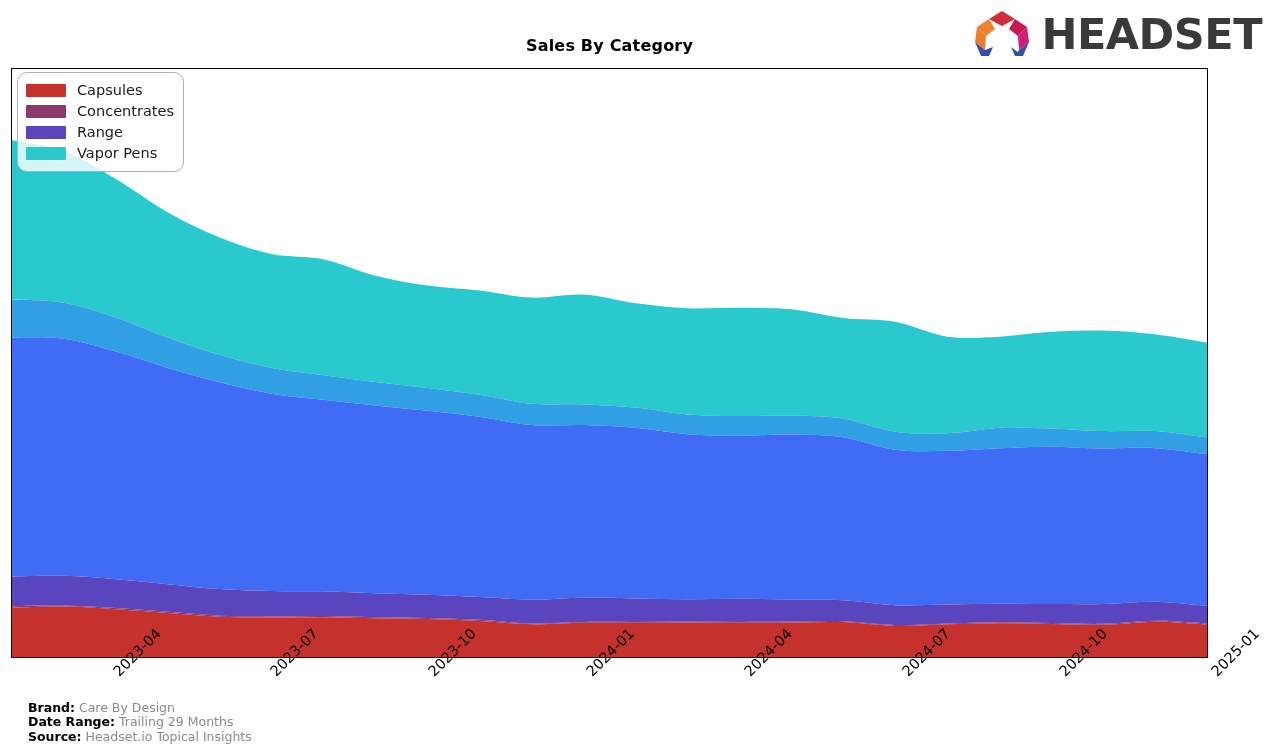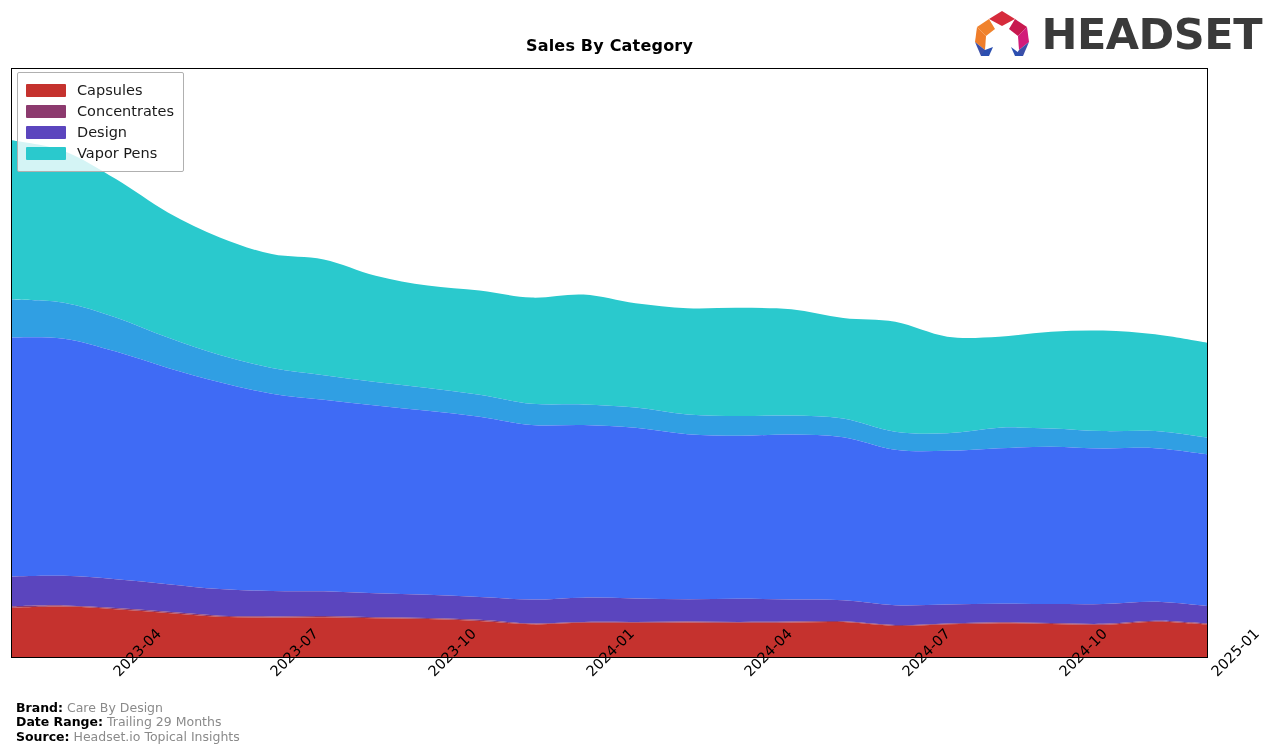--- a/index.html
+++ b/index.html
@@ -59,21 +59,21 @@
     overflow: hidden;
   }
   #plot-svg { display: block; width: 100%; height: 100%; }
 
   
   #chart-legend {
     position: absolute;
     left: 17px; top: 72px;
     background: rgba(255,255,255,0.80);
     border: 1px solid #b0b0b0;
-    border-radius: 2px;
+    border-radius: 10px;
     padding: 7px 9px 7px 8px;
     z-index: 5;
   }
   .legend-row {
     display: flex;
     align-items: center;
     height: 21px;
   }
   .legend-swatch {
     width: 40px; height: 13px;
@@ -100,21 +100,21 @@
     font-size: 14.5px;
     color: #000000;
     white-space: nowrap;
     transform-origin: left top;
     transform: rotate(-45deg);
   }
 
   
   #chart-footer {
     position: absolute;
-    left: 16px; bottom: 4px;
+    left: 28px; bottom: 4px;
     font-size: 12.5px;
     line-height: 14.5px;
     z-index: 6;
   }
   .footer-row { white-space: nowrap; }
   .footer-key { font-weight: bold; color: #000000; }
   .footer-val { color: #8a8a8a; }
 </style>
 </head>
 <body>
@@ -156,21 +156,21 @@
       <div class="legend-row">
         <span class="legend-swatch" style="background: rgb(197, 50, 46);"></span>
         <span class="legend-label">Capsules</span>
       </div>
       <div class="legend-row">
         <span class="legend-swatch" style="background: rgb(140, 58, 110);"></span>
         <span class="legend-label">Concentrates</span>
       </div>
       <div class="legend-row">
         <span class="legend-swatch" style="background: rgb(91, 69, 190);"></span>
-        <span class="legend-label">Design</span>
+        <span class="legend-label">Range</span>
       </div>
       <div class="legend-row">
         <span class="legend-swatch" style="background: rgb(42, 201, 205);"></span>
         <span class="legend-label">Vapor Pens</span>
       </div>
     </div>
 
   <div id="x-axis-labels">
       <div class="x-tick-label" style="left: 99px;">2023-04</div>
       <div class="x-tick-label" style="left: 256px;">2023-07</div>

